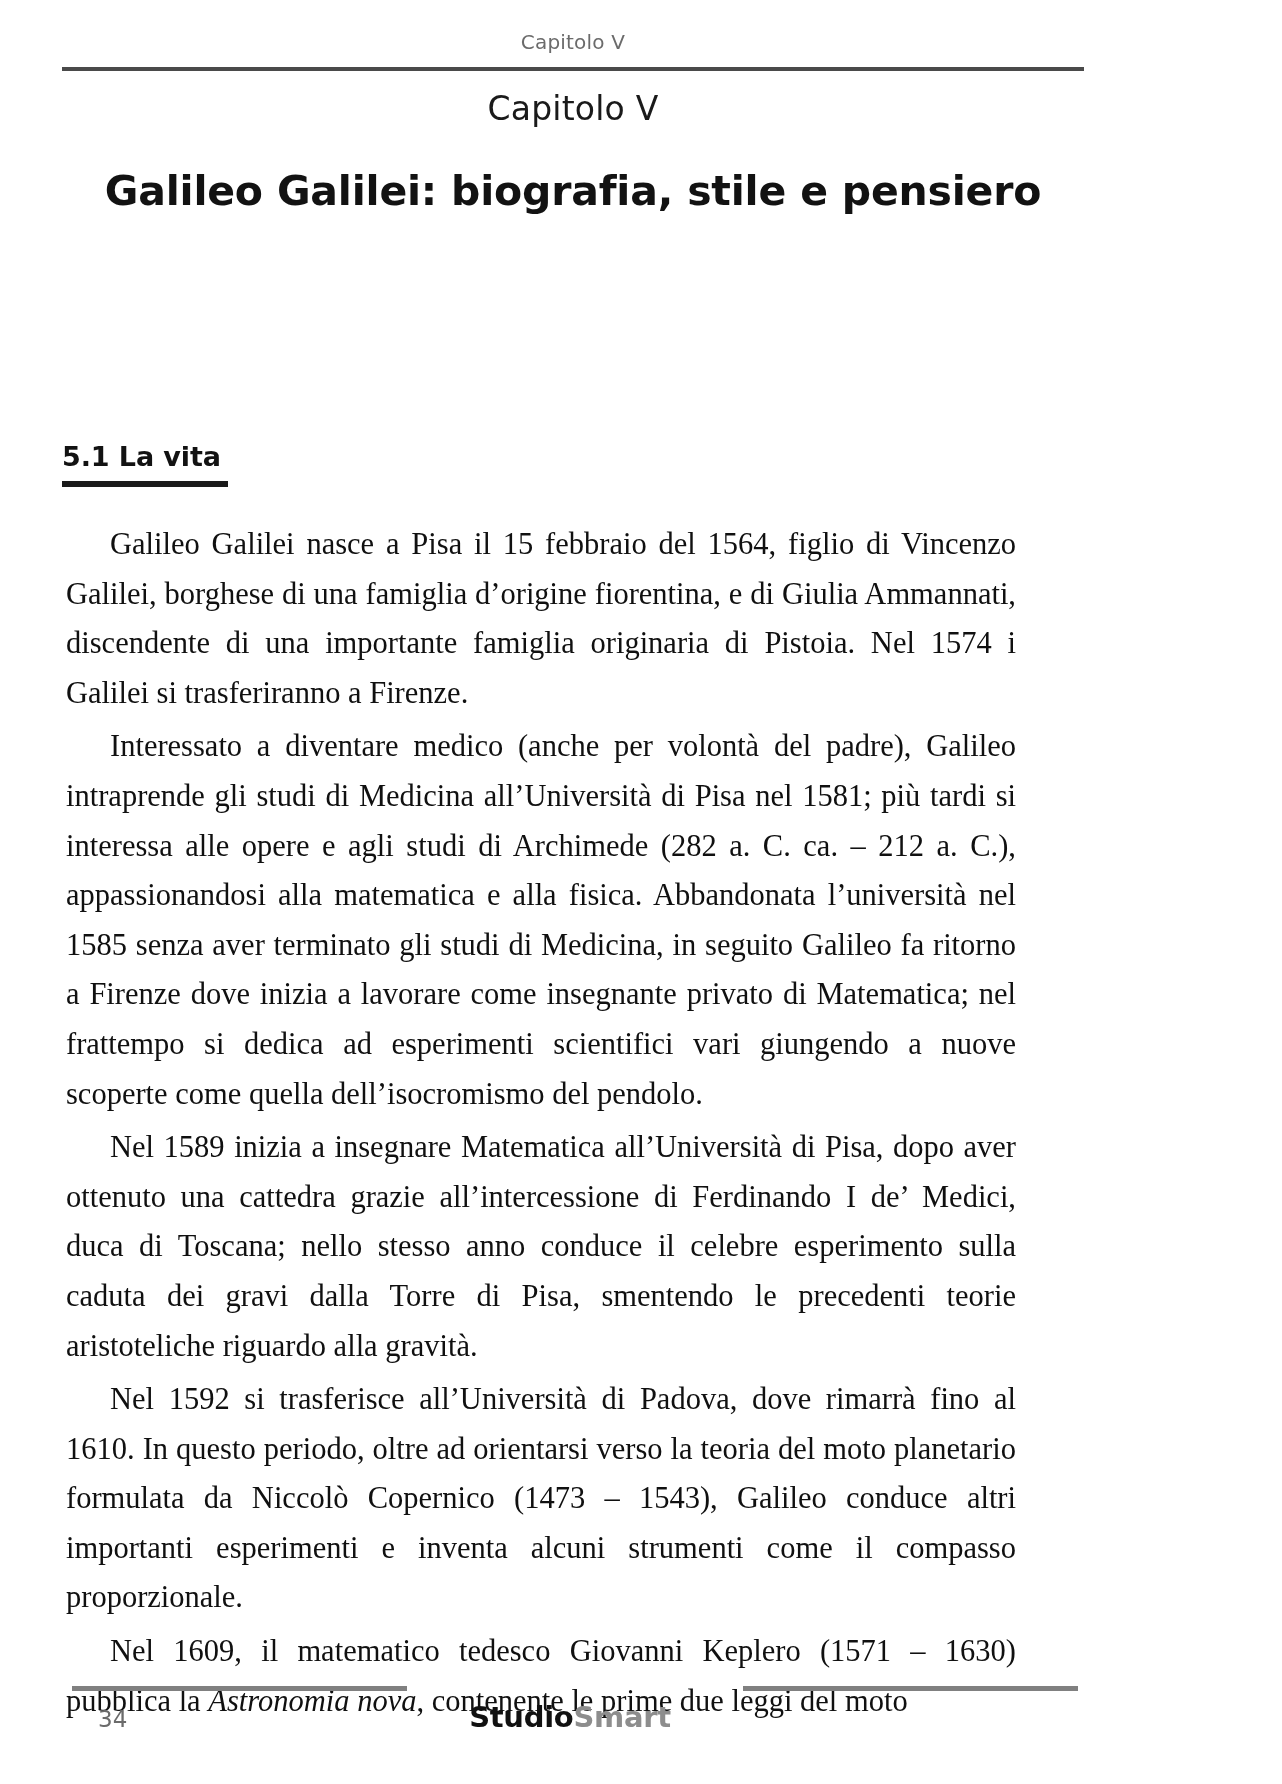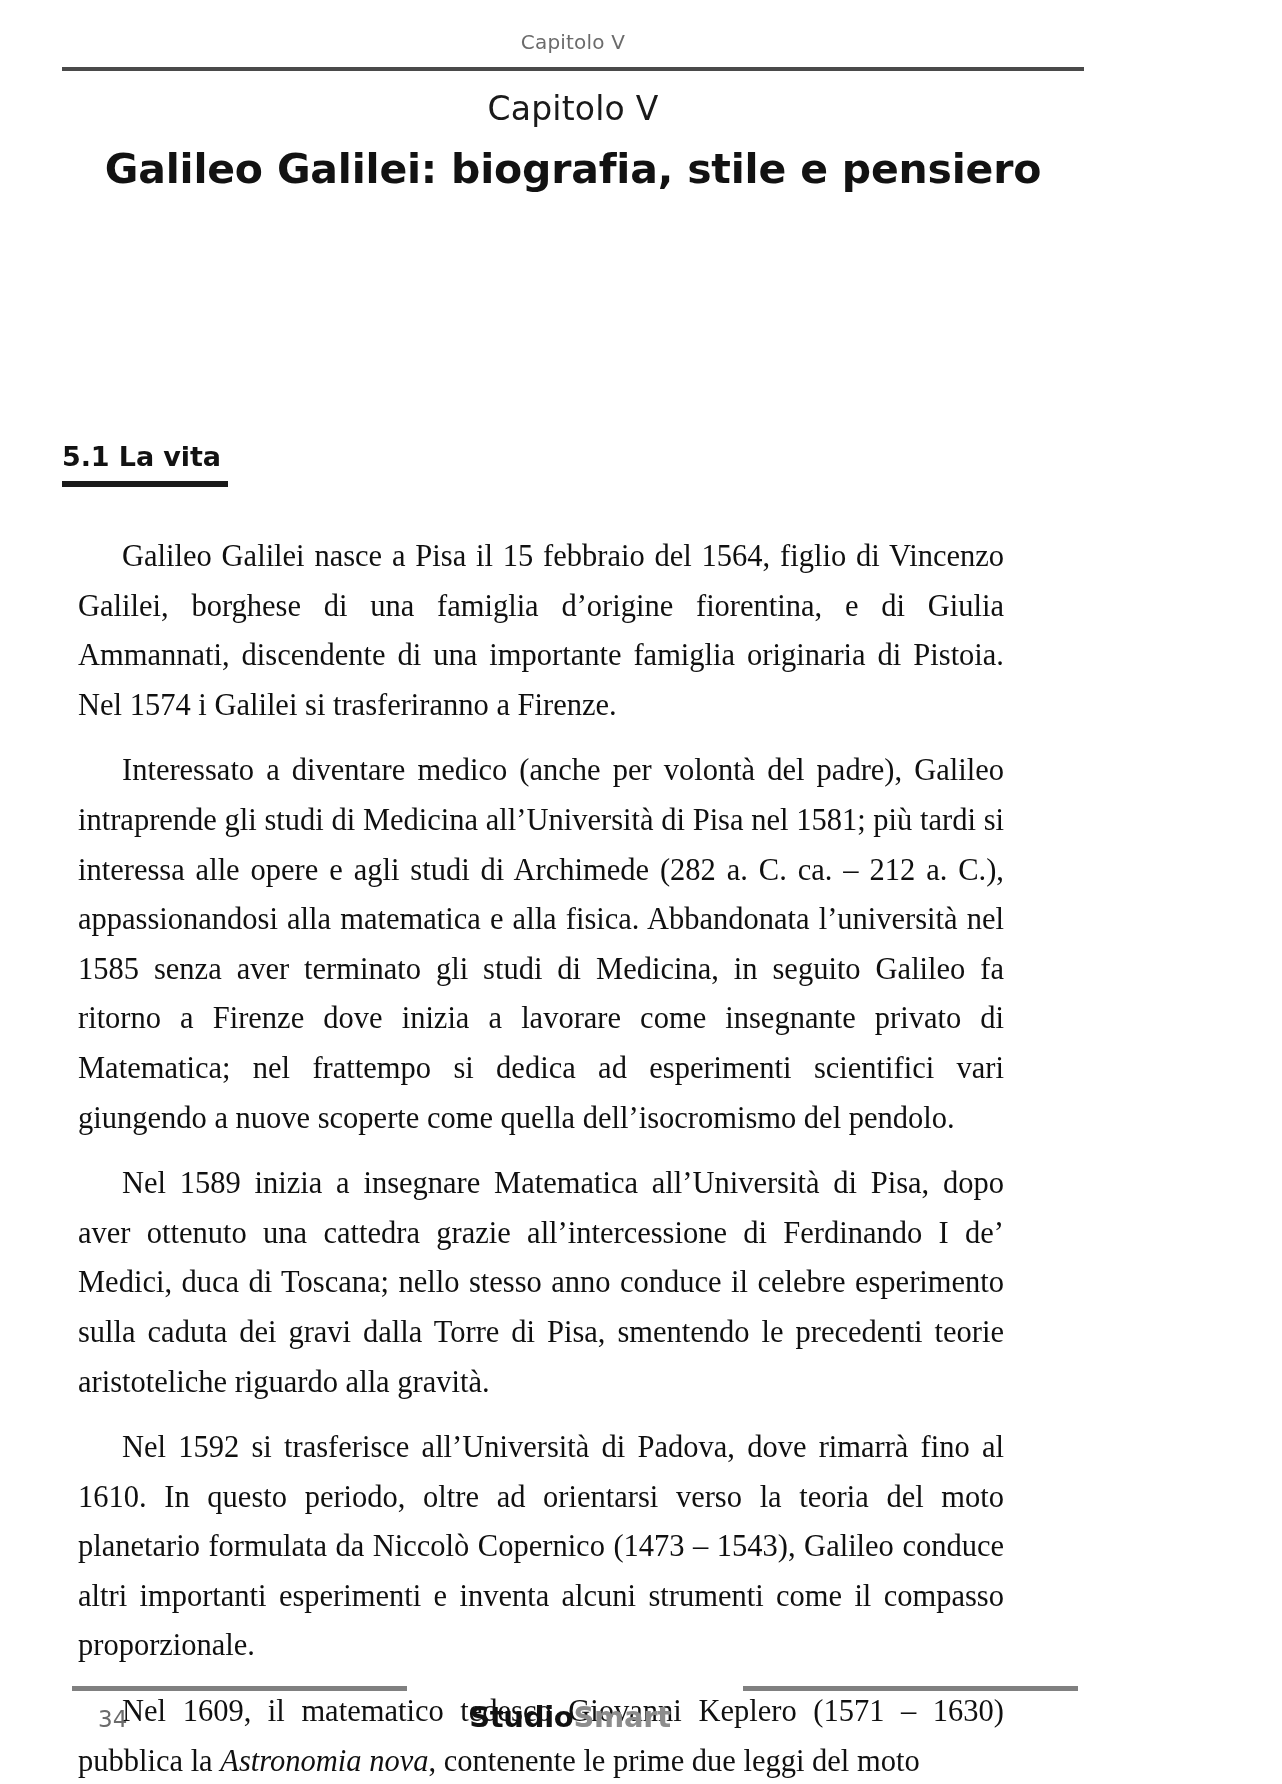--- a/index.html
+++ b/index.html
@@ -53,21 +53,21 @@
   .chapter-number {
     font-family: "DejaVu Sans", "Liberation Sans", sans-serif;
     font-size: 33px;
     font-weight: 400;
     color: #1a1a1a;
     line-height: 1.25;
     letter-spacing: 0.2px;
   }
 
   .chapter-title {
-    margin-top: 16px;
+    margin-top: 38px;
     font-family: "DejaVu Sans", "Liberation Sans", sans-serif;
     font-size: 41px;
     font-weight: 700;
     color: #121212;
     line-height: 1.2;
     letter-spacing: -0.2px;
   }
 
   
   .section-block {
@@ -100,21 +100,21 @@
     width: 958px;
     font-size: 30.5px;
     line-height: 49.6px;
     color: #101010;
     text-align: justify;
     text-align-last: left;
     hyphens: none;
   }
 
   .body-text p {
-    margin: 16px;
+    margin: 4px;
     text-indent: 44px;
   }
 
   .body-text p em {
     font-style: italic;
   }
 
   
   .footer {
     position: absolute;

